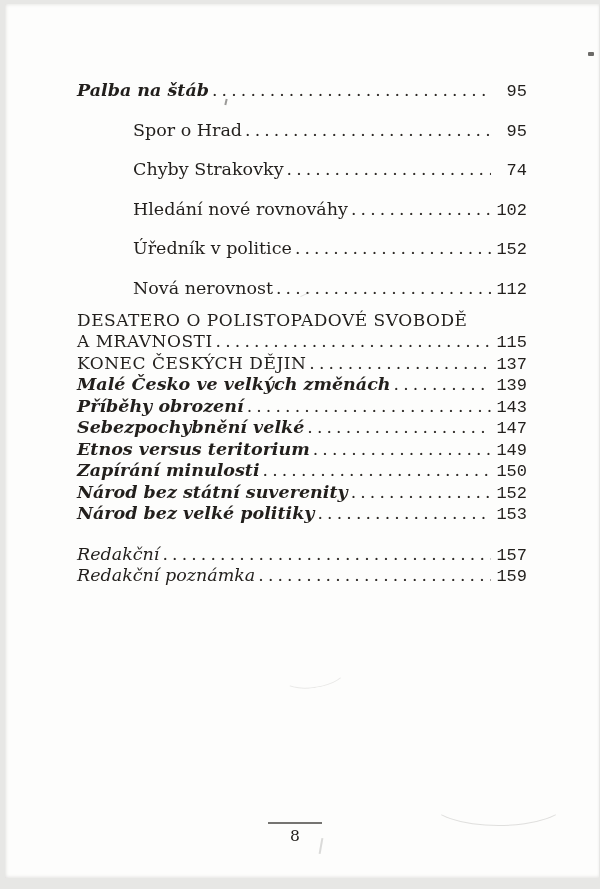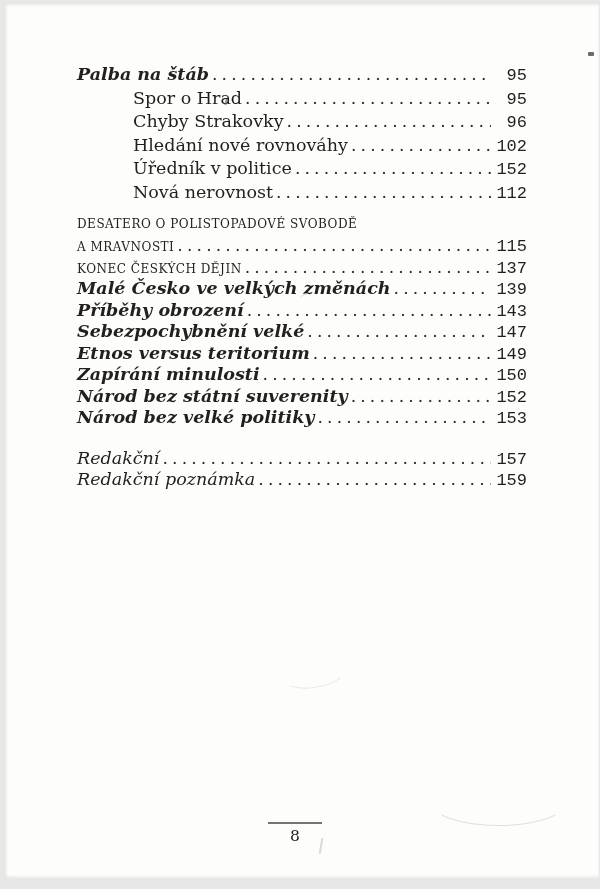--- a/index.html
+++ b/index.html
@@ -29,32 +29,32 @@
   }
   .toc-section { display: block; }
   .toc-section.s1 { margin-top: 9px; }
   .toc-section.s2 { margin-top: 19px; }
 
   .toc-row {
     display: flex;
     align-items: baseline;
     white-space: nowrap;
   }
-  .s0 .toc-row { height: 23.6px; line-height: 23.6px; }
+  .s0 .toc-row { height: 23.6px; line-height: 23.6px; margin-top: 16px; }
   .s1 .toc-row, .s2 .toc-row { height: 21.5px; line-height: 21.5px; }
 
   .toc-label {
     font-size: 17.5px;
     flex: 0 0 auto;
   }
   .indent-1 .toc-label { margin-left: 56px; }
 
   .style-bold-italic .toc-label { font-weight: 700; font-style: italic; }
   .style-italic .toc-label { font-style: italic; }
-  .style-caps .toc-label { font-size: 12px; letter-spacing: 0.5px; }
+  .style-caps .toc-label { font-size: 17px; letter-spacing: 0.5px; }
   .style-regular .toc-label { font-weight: 400; }
 
   .toc-leader {
     flex: 1 1 auto;
     overflow: hidden;
     margin-left: 3px;
     margin-right: 2px;
     font-style: normal;
     font-weight: 400;
   }
@@ -116,21 +116,21 @@
     <span class="toc-page">95</span>
   </div>
         <div class="toc-row style-regular indent-1">
     <span class="toc-label">Spor o Hrad</span>
     <span class="toc-leader"></span>
     <span class="toc-page">95</span>
   </div>
         <div class="toc-row style-regular indent-1">
     <span class="toc-label">Chyby Strakovky</span>
     <span class="toc-leader"></span>
-    <span class="toc-page">96</span>
+    <span class="toc-page">74</span>
   </div>
         <div class="toc-row style-regular indent-1">
     <span class="toc-label">Hledání nové rovnováhy</span>
     <span class="toc-leader"></span>
     <span class="toc-page">102</span>
   </div>
         <div class="toc-row style-regular indent-1">
     <span class="toc-label">Úředník v politice</span>
     <span class="toc-leader"></span>
     <span class="toc-page">152</span>

